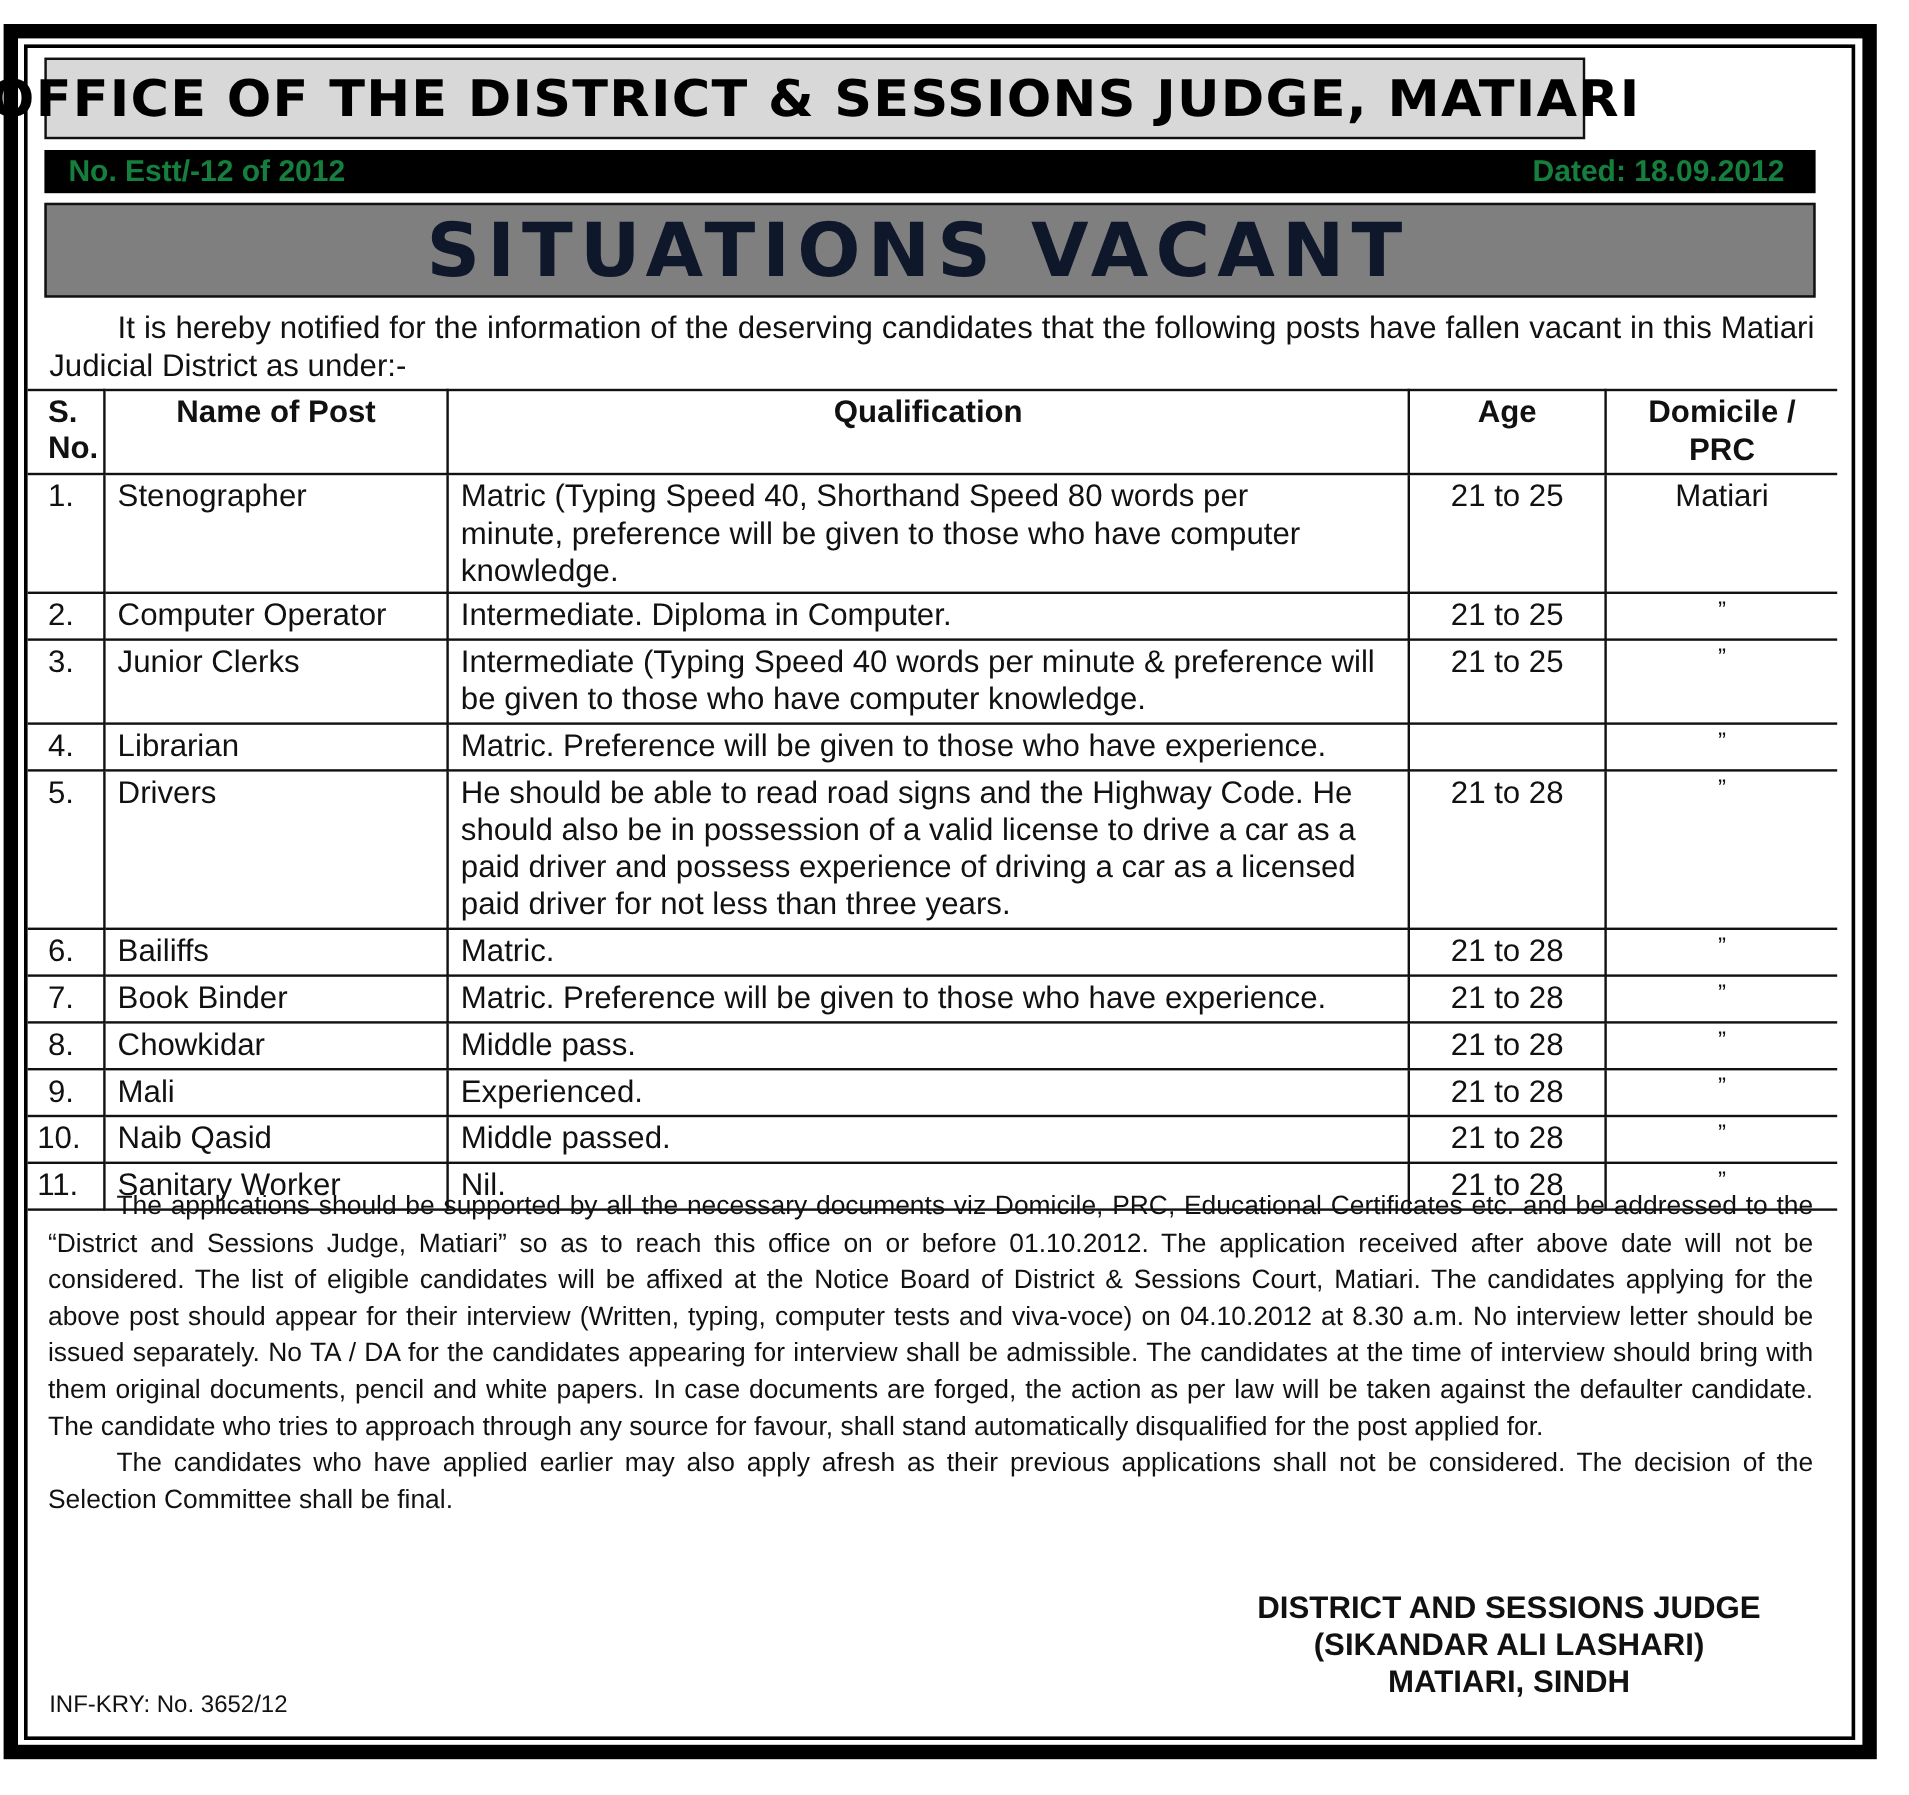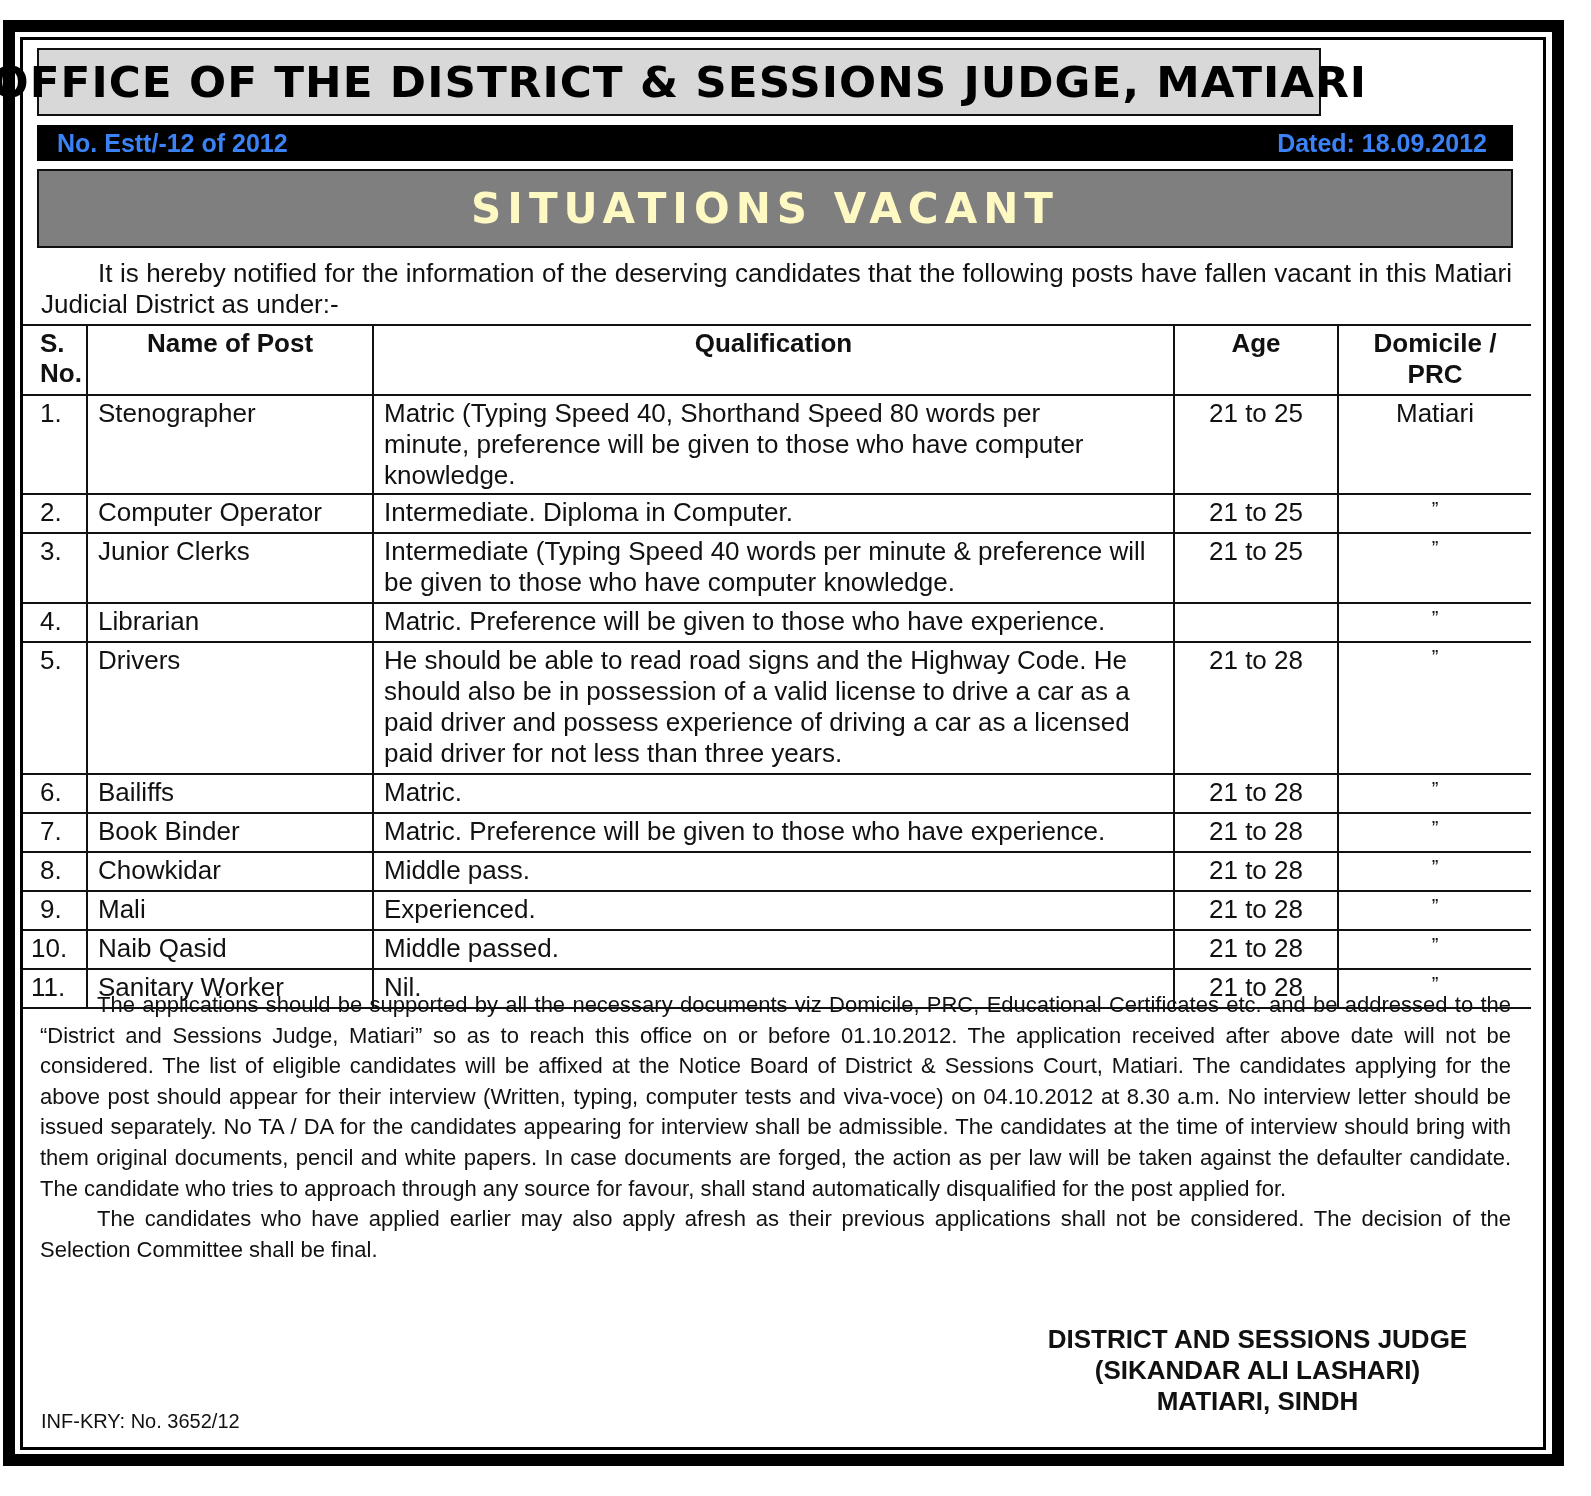--- a/index.html
+++ b/index.html
@@ -12,29 +12,29 @@
                  box-sizing: border-box; border: 3px solid #000; background: #fff; }
 
   .title-band { position: absolute; left: 37px; top: 48px; width: 1284px; height: 68px;
                 box-sizing: border-box; border: 2px solid #111; background: #d8d8d8;
                 display: flex; align-items: center; justify-content: center; }
   .title-band span { font-family: "DejaVu Sans", sans-serif; font-weight: bold;
                      font-size: 42px; letter-spacing: 1px; color: #000;
                      transform: scaleX(1.04); white-space: nowrap; }
 
   .ref-band { position: absolute; left: 37px; top: 125px; width: 1476px; height: 36px;
-              background: #000; color: #3b82f6; display: flex; align-items: center;
+              background: #000; color: #15803d; display: flex; align-items: center;
               justify-content: space-between; padding: 0 26px 0 20px; box-sizing: border-box; }
   .ref-band span { font-family: "Liberation Sans", sans-serif; font-weight: bold; font-size: 25px; }
 
   .vacant-band { position: absolute; left: 37px; top: 169px; width: 1476px; height: 79px;
                  box-sizing: border-box; border: 2px solid #111; background: #7f7f7f;
                  display: flex; align-items: center; justify-content: center; }
-  .vacant-band span { font-family: "DejaVu Sans", sans-serif; font-weight: bold; font-size: 42px;
-                      color: #fef9c3; letter-spacing: 6px; margin-left: -20px; }
+  .vacant-band span { font-family: "DejaVu Sans", sans-serif; font-weight: bold; font-size: 62px;
+                      color: #0f172a; letter-spacing: 6px; margin-left: -20px; }
 
   .intro { position: absolute; left: 41px; top: 258px; width: 1471px;
            font-size: 26px; line-height: 31px; text-align: justify; margin: 0; }
   .indent { text-indent: 57px; }
 
   table.posts { position: absolute; left: 23px; top: 324px; width: 1508px;
                 border-collapse: collapse; font-size: 26px; line-height: 31px; }
   table.posts th, table.posts td { border: 2px solid #111; vertical-align: top; padding: 2px 10px 4px 10px; }
   table.posts th { font-weight: bold; padding-top: 2px; }
   table.posts tr:first-child th { border-top: 2px solid #111; }

